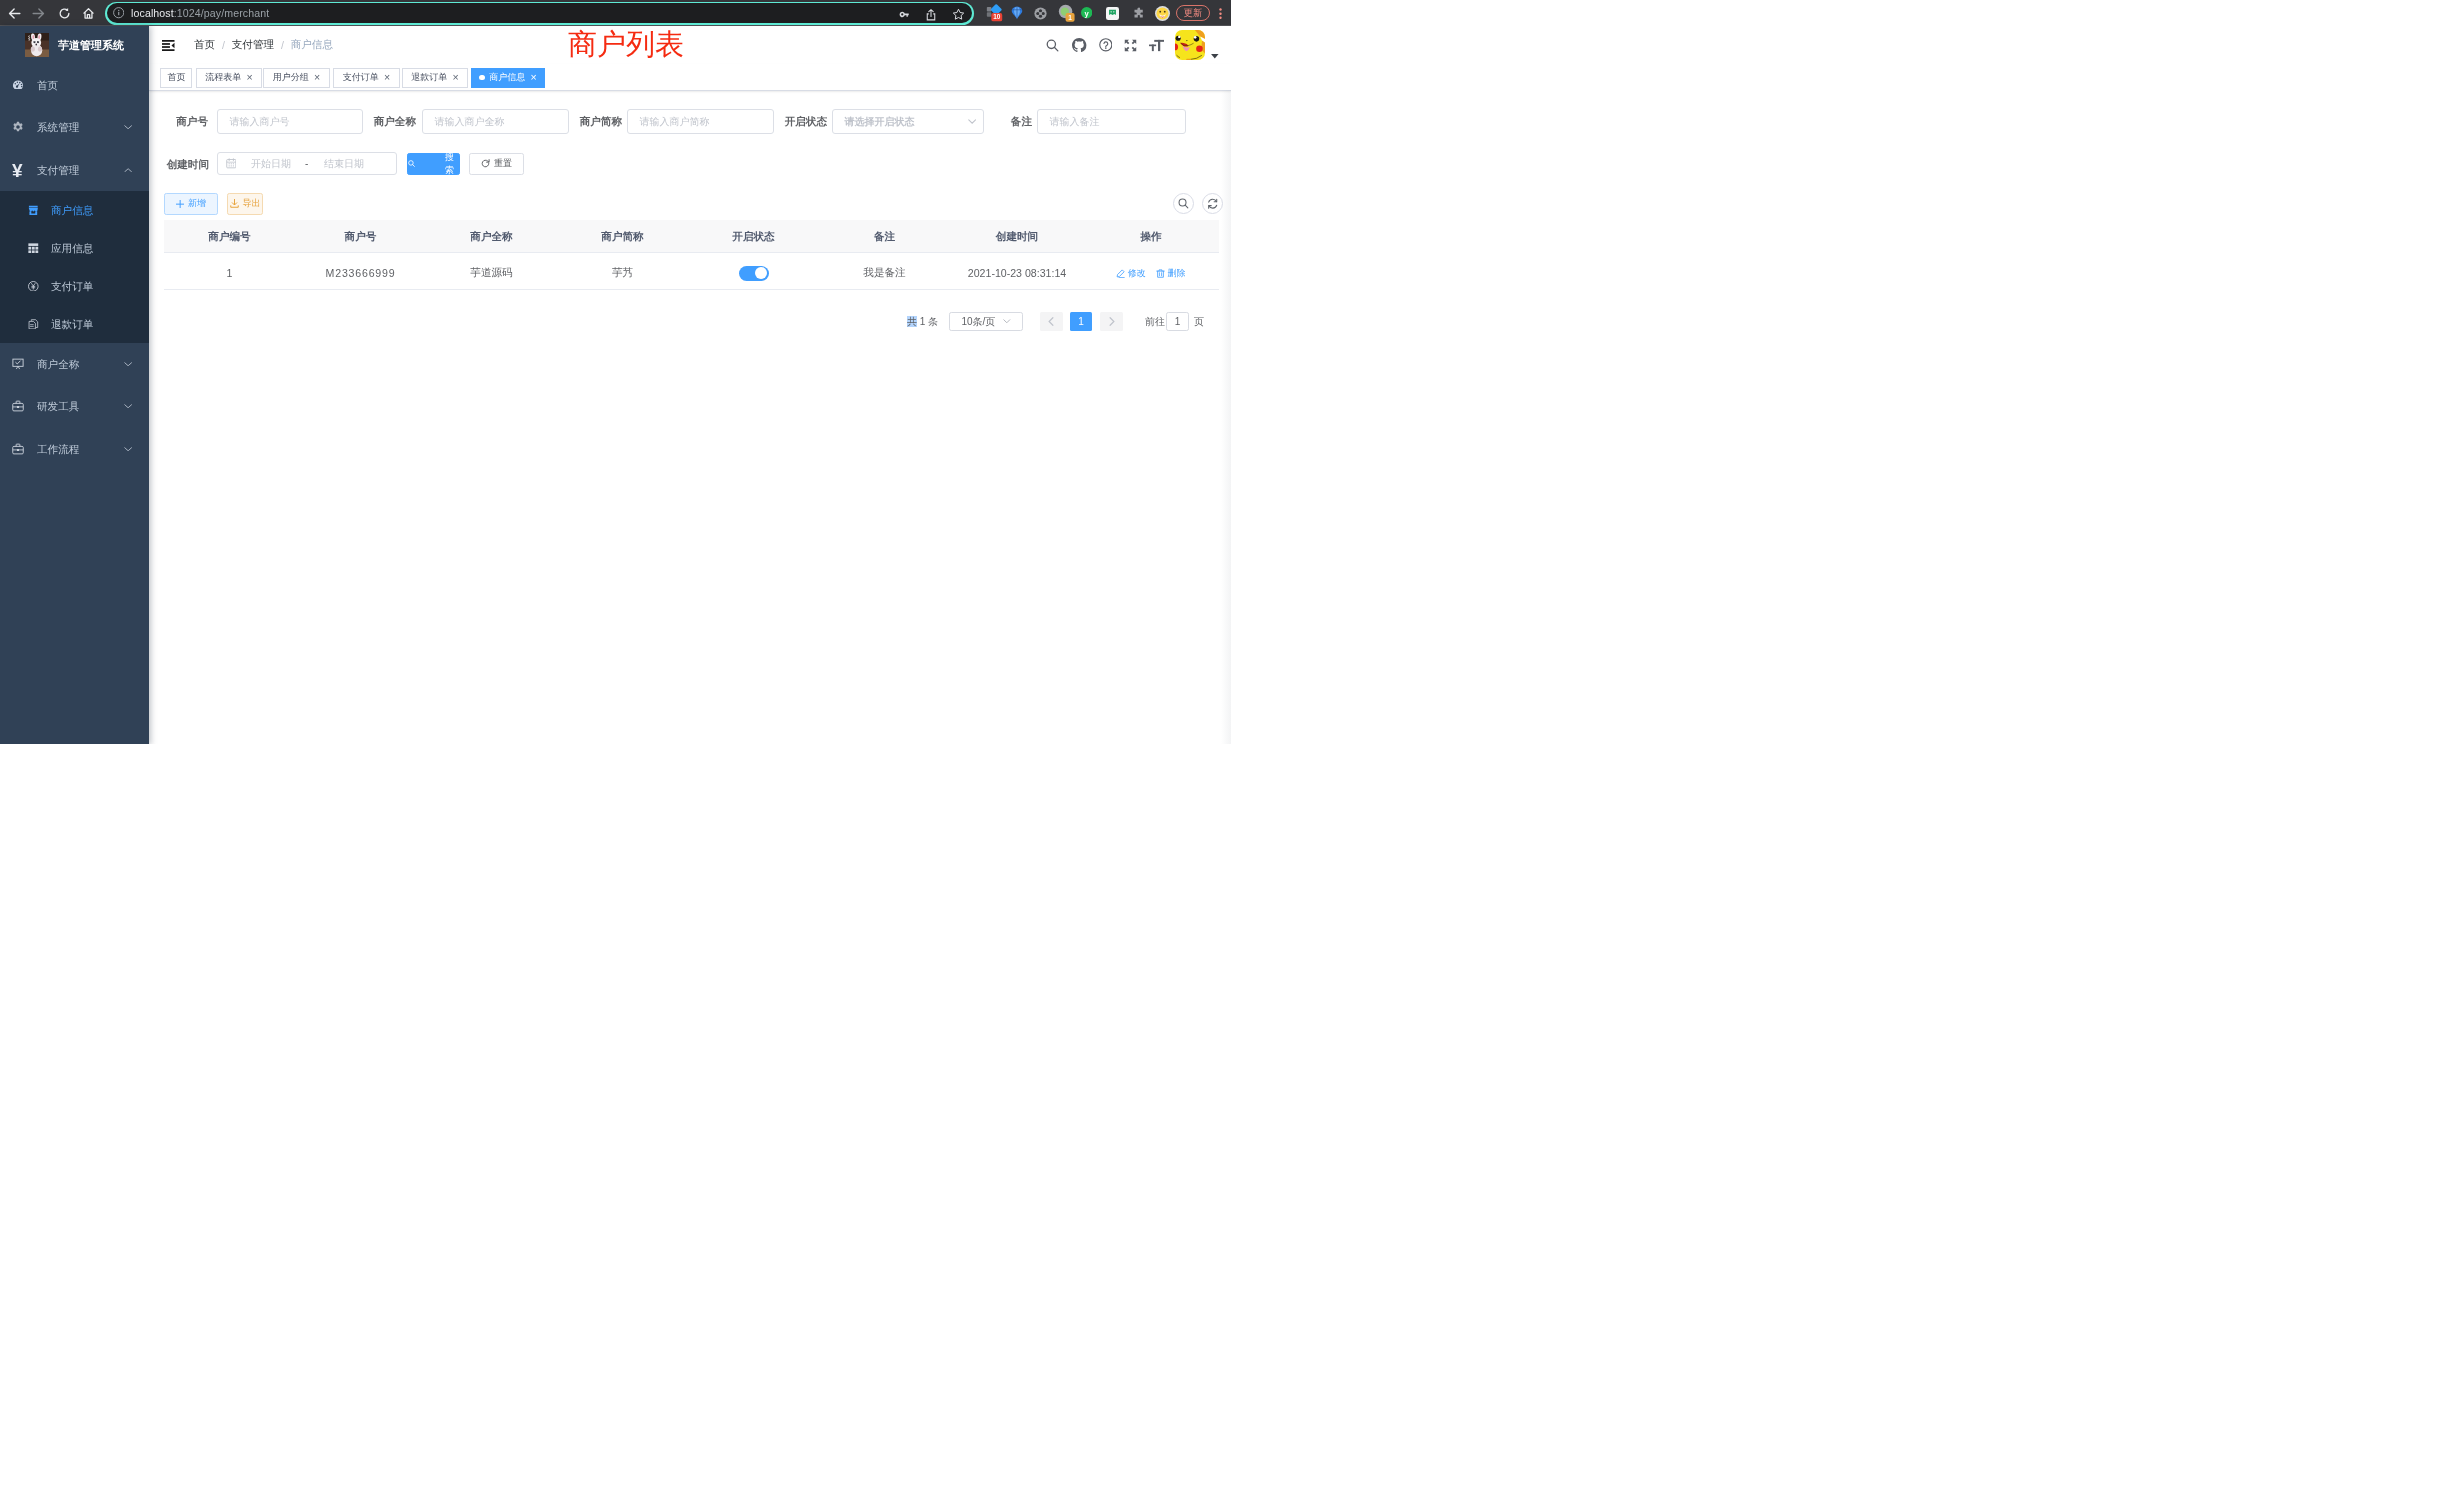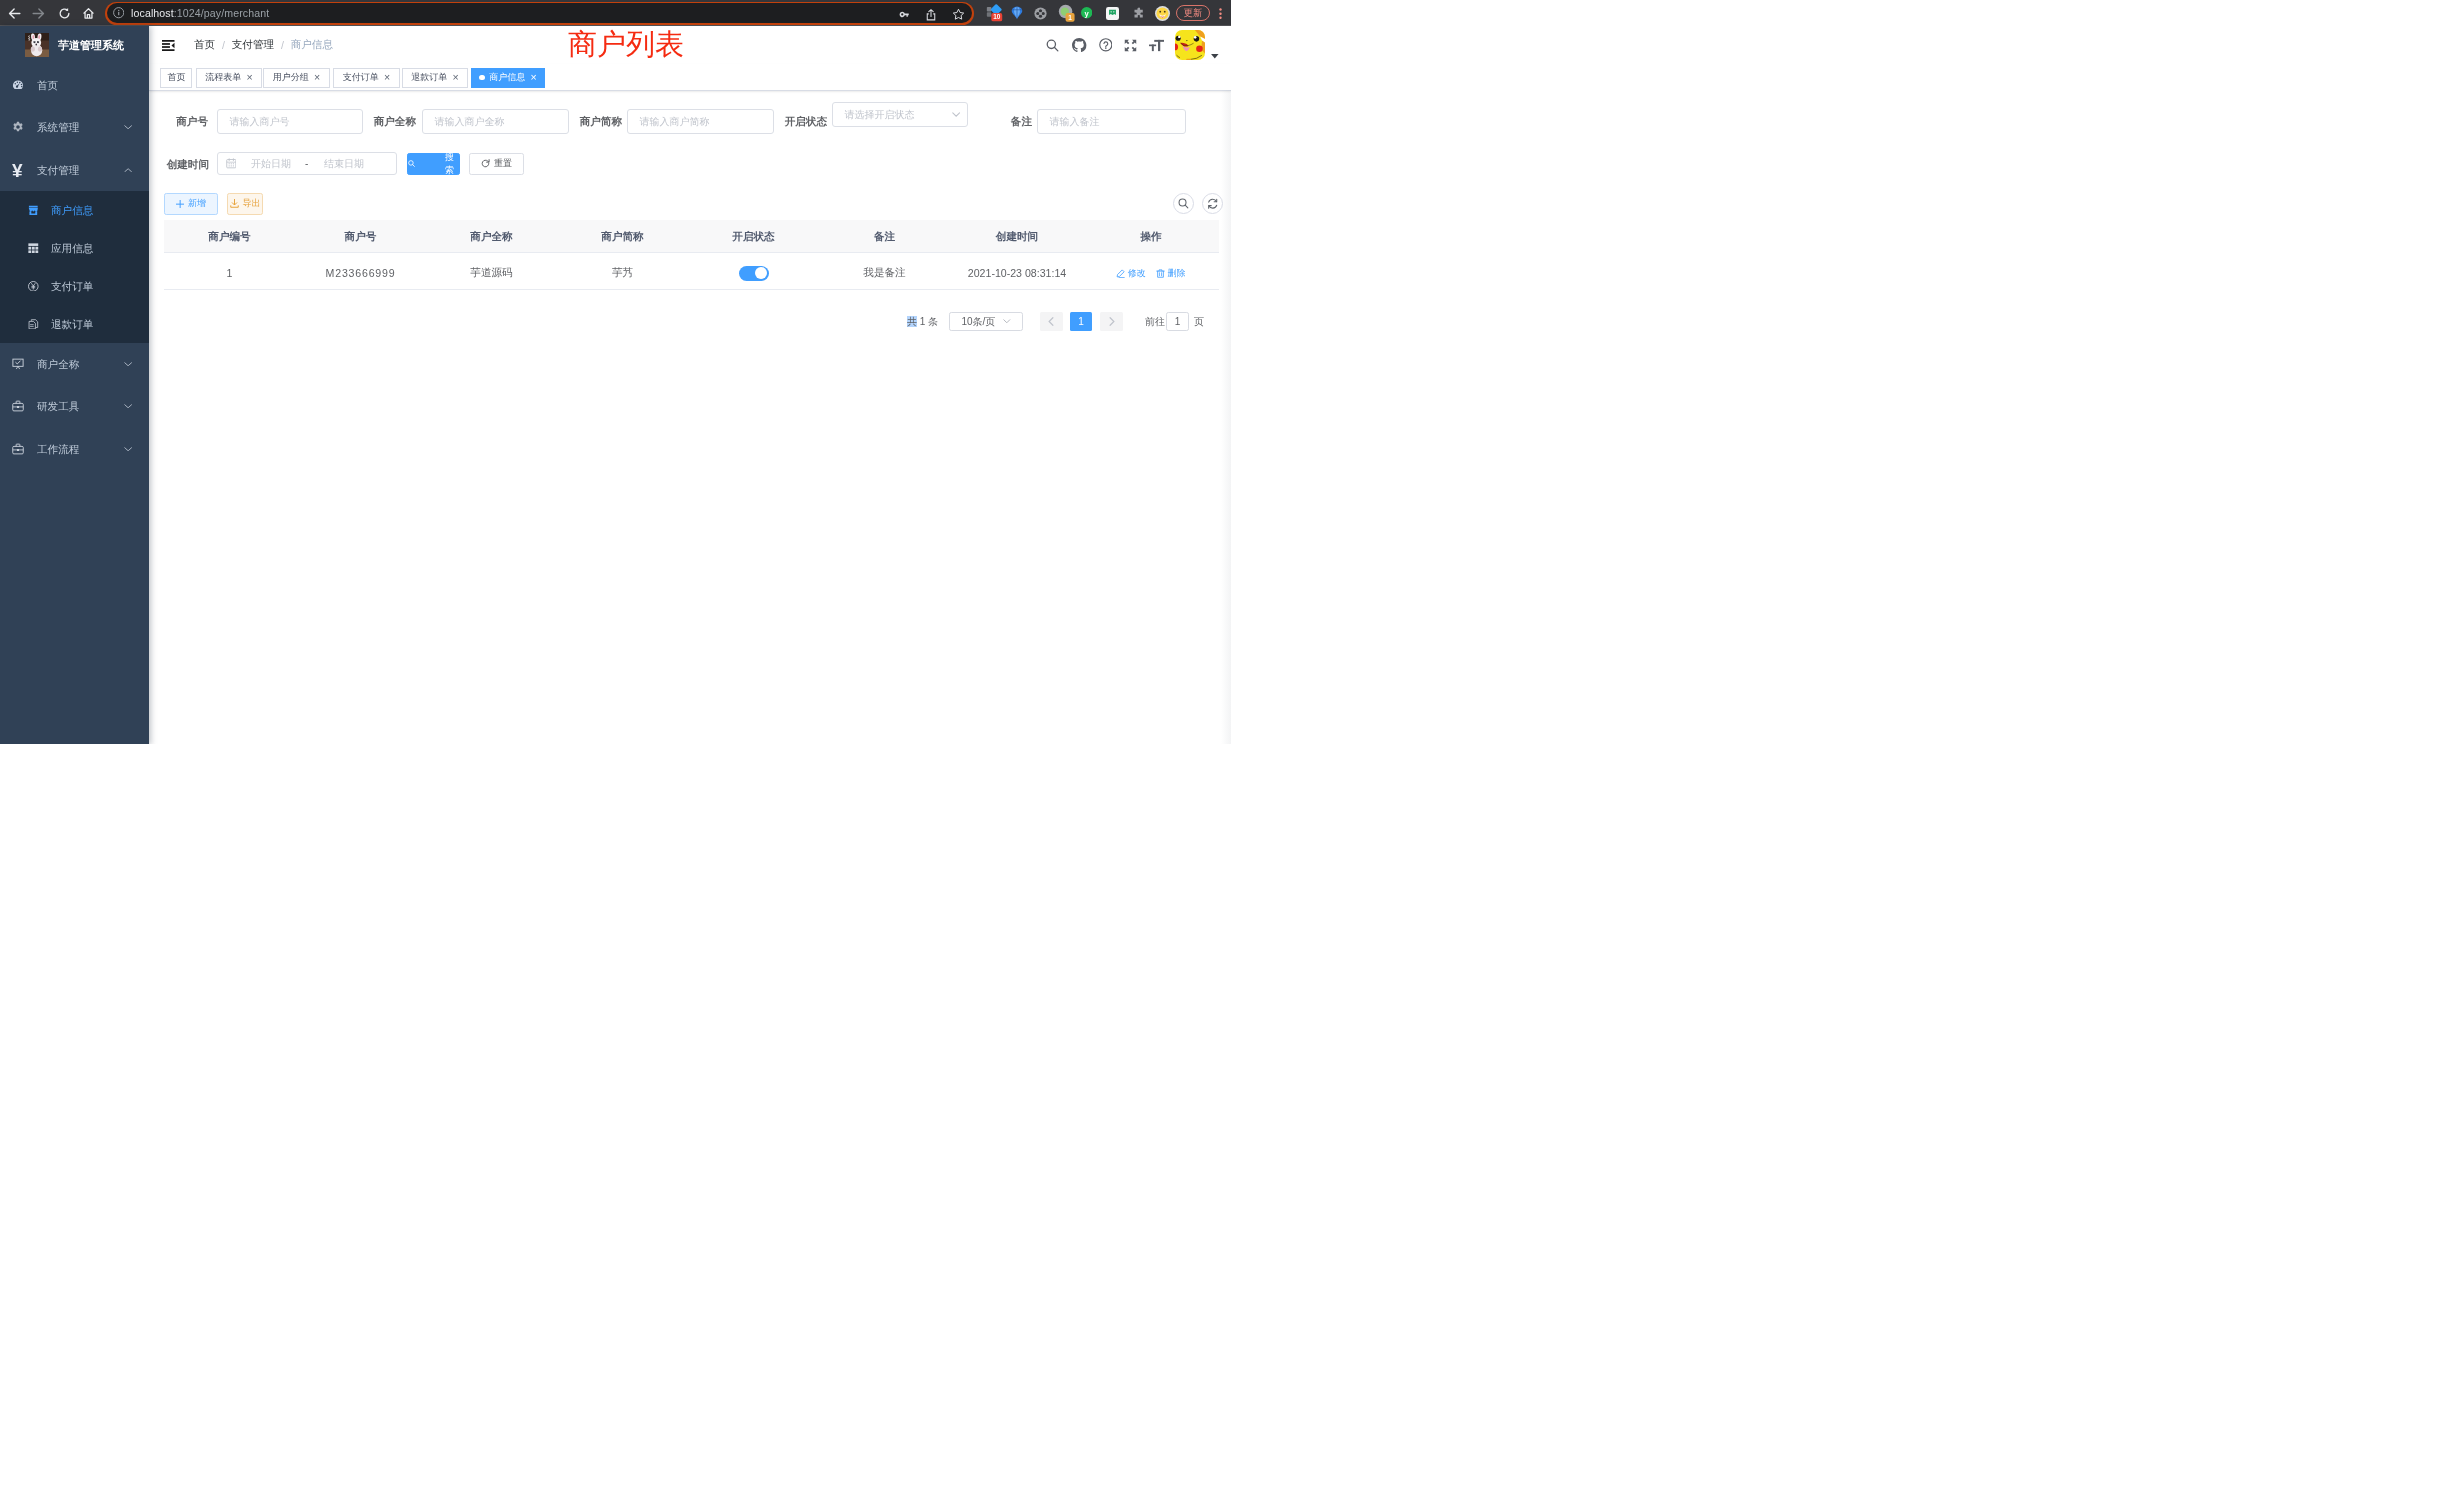--- a/index.html
+++ b/index.html
@@ -3,21 +3,21 @@
 <meta charset="utf-8">
 <style>
 * { margin:0; padding:0; box-sizing:border-box; }
 html,body { width:1231px; height:744px; overflow:hidden; }
 body { font-family:"Liberation Sans", sans-serif; position:relative; background:#fff; }
 svg { display:block; }
 
 
 #chrome { position:absolute; left:0; top:0; width:1231px; height:26px; background:#35363a; border-bottom:0.8px solid #515256; }
 #chrome .navic { position:absolute; top:0; height:26px; display:flex; align-items:center; }
-#urlpill { position:absolute; left:105px; top:1.5px; width:869px; height:23px; border-radius:11.8px; background:#c2410c; }
+#urlpill { position:absolute; left:105px; top:1.5px; width:869px; height:23px; border-radius:11.8px; background:#5eead4; }
 #urlpill .inner { position:absolute; left:1.9px; top:1.9px; right:1.9px; bottom:1.9px; border-radius:10px; background:#1d1e20; display:flex; align-items:center; }
 #urltext { font-size:10.6px; color:#e8eaed; margin-left:6.8px; letter-spacing:0.1px; }
 #urltext .dim { color:#9aa0a6; }
 .pillright { position:absolute; right:7.6px; top:0; height:19px; display:flex; align-items:center; gap:14.4px; }
 
 
 #sidebar { position:absolute; left:0; top:26px; width:149px; height:719px; background:#304156; box-shadow:1.5px 0 6px rgba(0,21,41,.25); z-index:5; }
 #logo { position:absolute; left:0; top:0; width:149px; height:38px; }
 #logo .img { position:absolute; left:25px; top:6.8px; width:24px; height:24px; }
 #logo .ttl { position:absolute; left:58px; top:0; height:38px; line-height:39px; color:#fff; font-weight:bold; font-size:11px; }
@@ -447,21 +447,21 @@
     </div>
   <div class="flabel" style="left:340px; top:109px; width:76px;">商户全称</div>
   <div class="finput" style="left:422px; top:109px; width:147px;">
       <span class="ph">请输入商户全称</span>
     </div>
   <div class="flabel" style="left:546px; top:109px; width:76px;">商户简称</div>
   <div class="finput" style="left:627px; top:109px; width:147px;">
       <span class="ph">请输入商户简称</span>
     </div>
   <div class="flabel" style="left:751px; top:109px; width:76px;">开启状态</div>
-  <div class="finput" style="left:832px; top:102px; width:136px;">
+  <div class="finput" style="left:832px; top:109px; width:152px;font-weight:bold;">
       <span class="ph">请选择开启状态</span>
     <svg class="chev" width="8.3" height="5.3" viewBox="0 0 11 7">
         <path d="M1 1 L5.5 5.6 L10 1" stroke="#c0c4cc" stroke-width="1.4" fill="none" stroke-linecap="round"></path>
       </svg>
   </div>
   <div class="flabel" style="left:956px; top:109px; width:76px;">备注</div>
   <div class="finput" style="left:1037px; top:109px; width:149px;">
       <span class="ph">请输入备注</span>
     </div>
 

